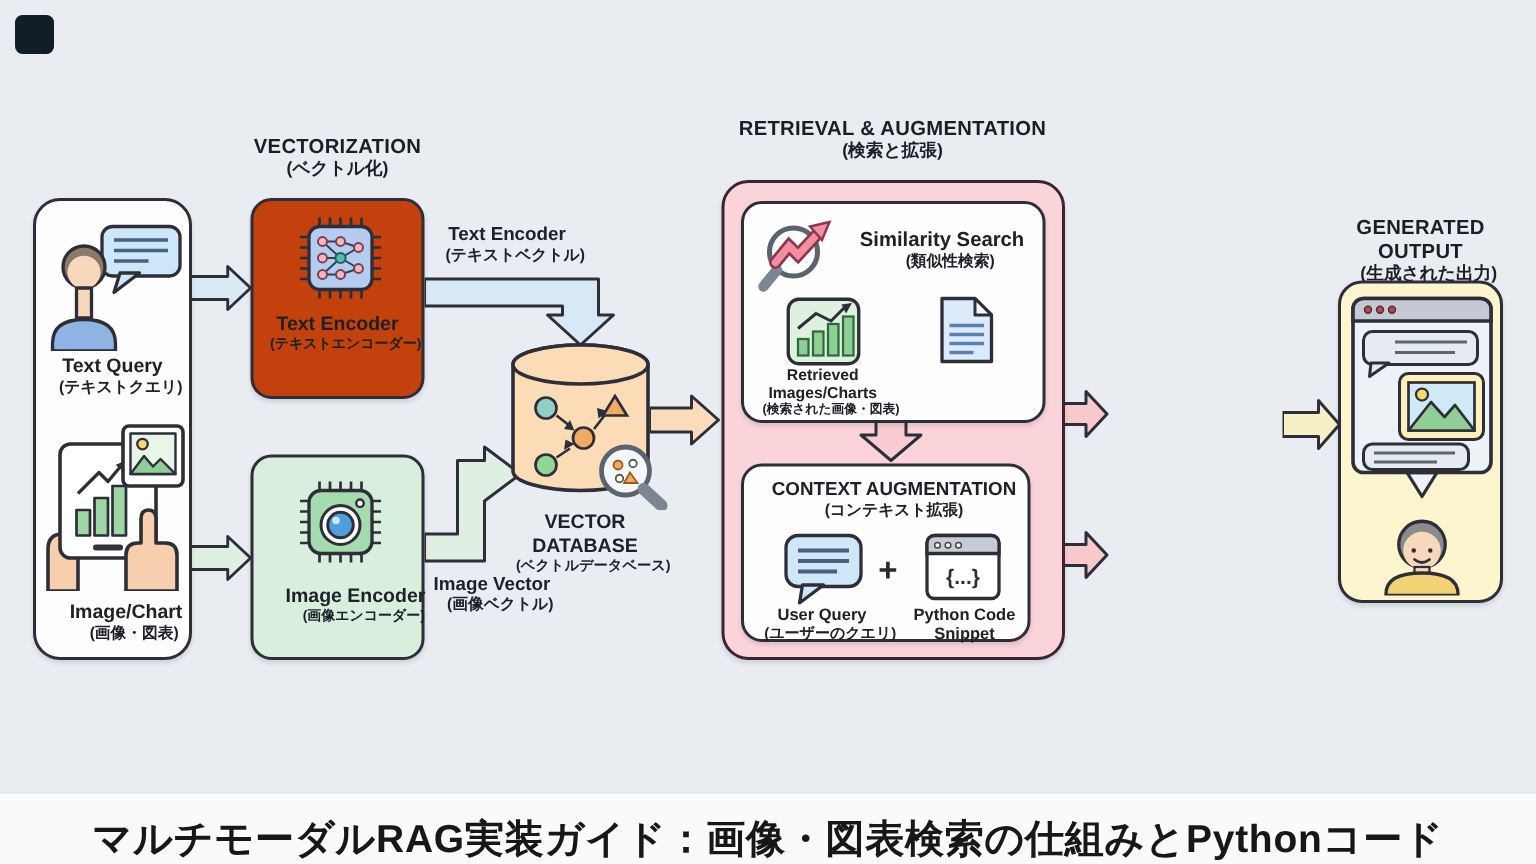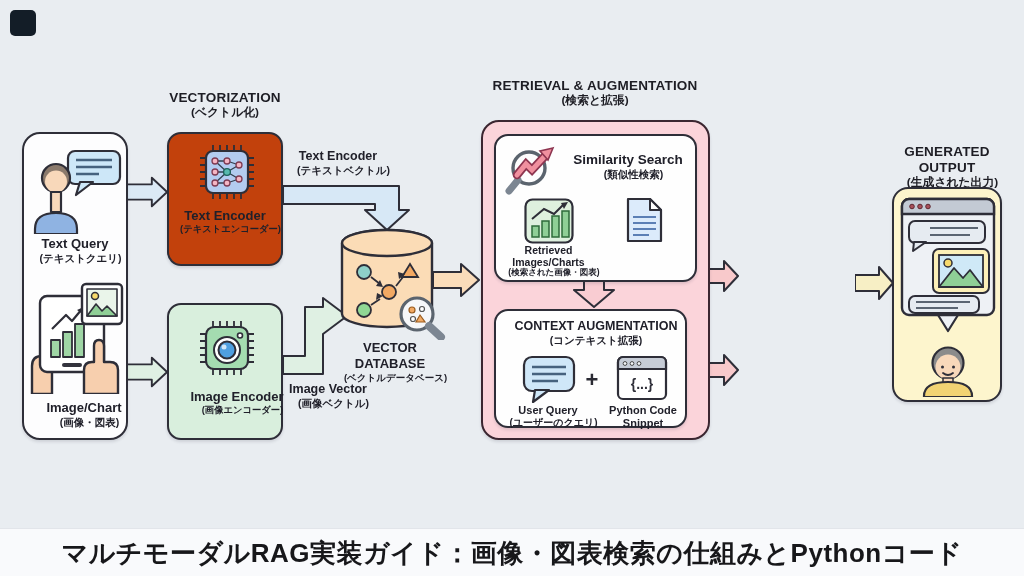--- a/index.html
+++ b/index.html
@@ -8,21 +8,21 @@
   .abs{position:absolute;}
   .colhdr{position:absolute;text-align:center;font-weight:800;color:#1d1d24;line-height:1.18;}
   .colhdr .en{font-size:13.5px;letter-spacing:.2px;}
   .colhdr .jp{font-size:11.8px;}
   .box{position:absolute;border:2.2px solid #2e2e38;border-radius:16px;box-shadow:0 2px 3px rgba(50,50,70,.14);box-sizing:border-box;}
   .lbl{position:absolute;text-align:center;font-weight:800;color:#20202a;line-height:1.22;}
   .nw{white-space:nowrap;padding-left:11px;}
   .arrow{position:absolute;}
   svg{display:block;}
   #title-bar{position:absolute;left:0;top:528px;width:1024px;height:48px;background:#f9fafc;
-             border-top:1px solid #e2e5ea;display:flex;align-items:center;justify-content:center;}
+             border-top:1px solid #e2e5ea;display:flex;align-items:flex-end;justify-content:center;}
   #title-bar .t{font-size:26px;font-weight:800;color:#17171a;letter-spacing:.5px;}
   .plus{font-size:22px;font-weight:800;color:#2a2a33;text-align:center;line-height:1;}
 </style>
 </head>
 <body>
 
 <div id="stage">
 
   <div class="abs" style="left:10px;top:10px;width:26px;height:26px;background:#131d27;border-radius:5px;"></div>
 

